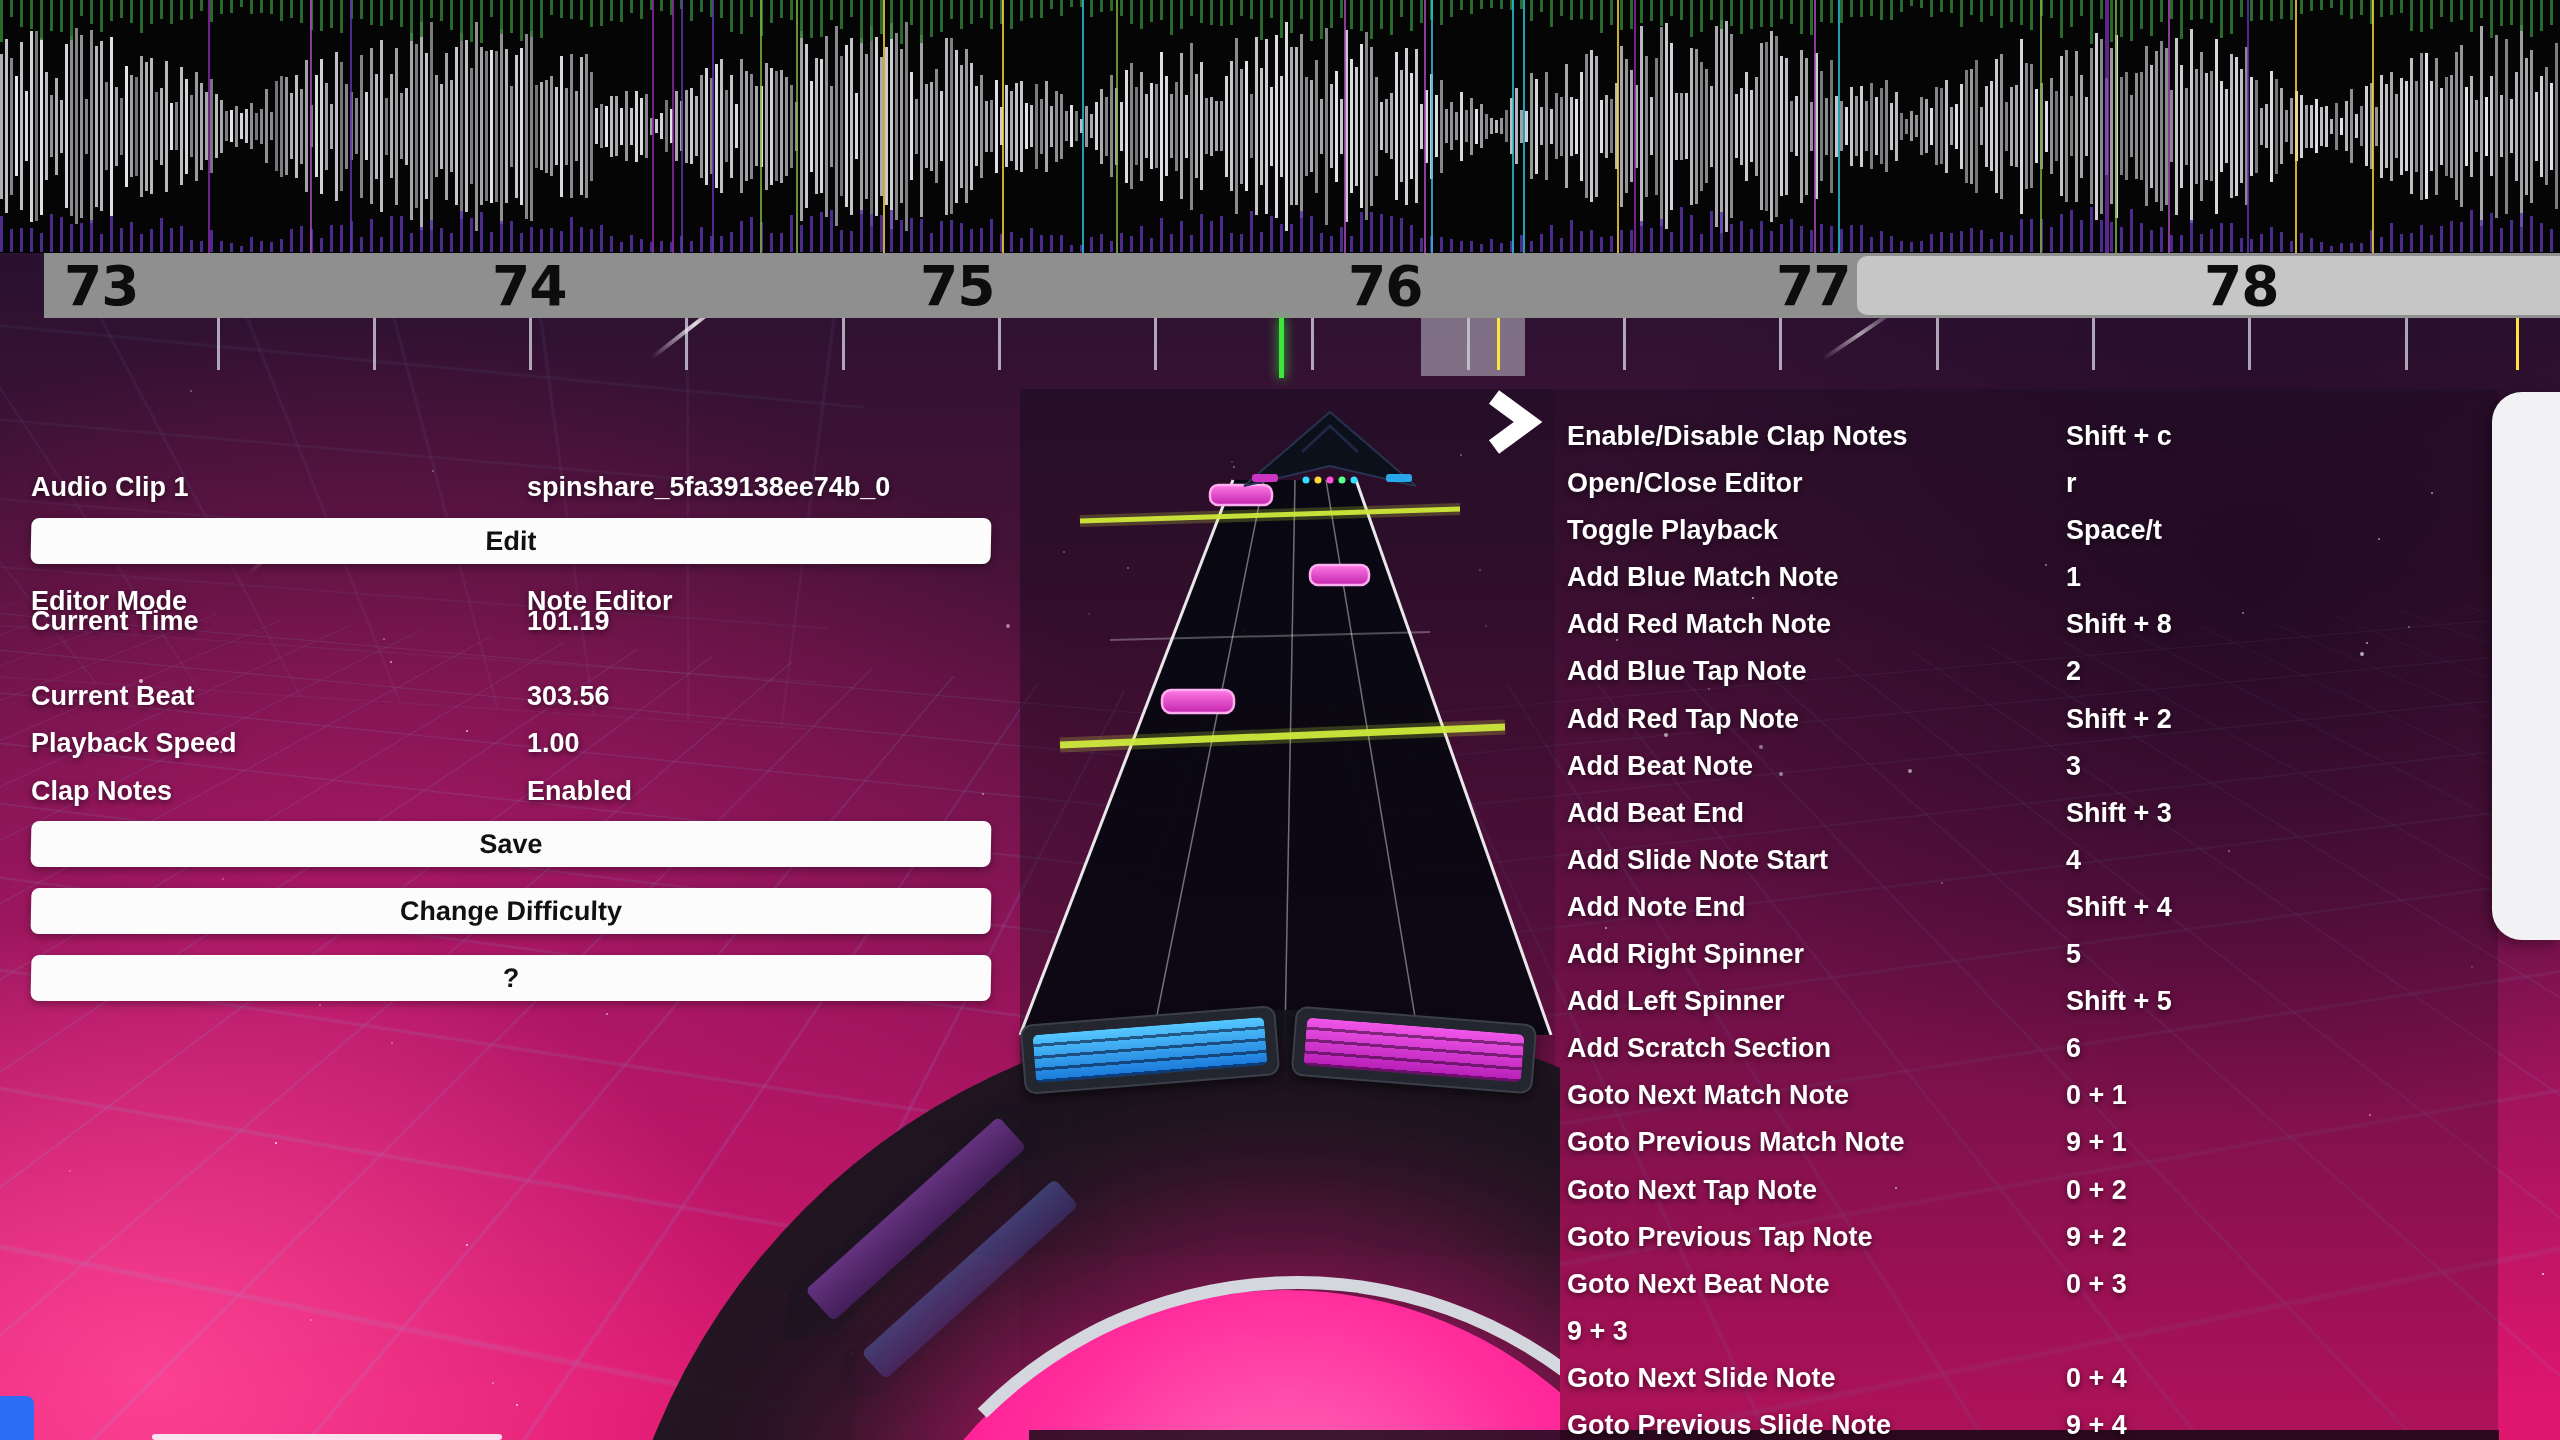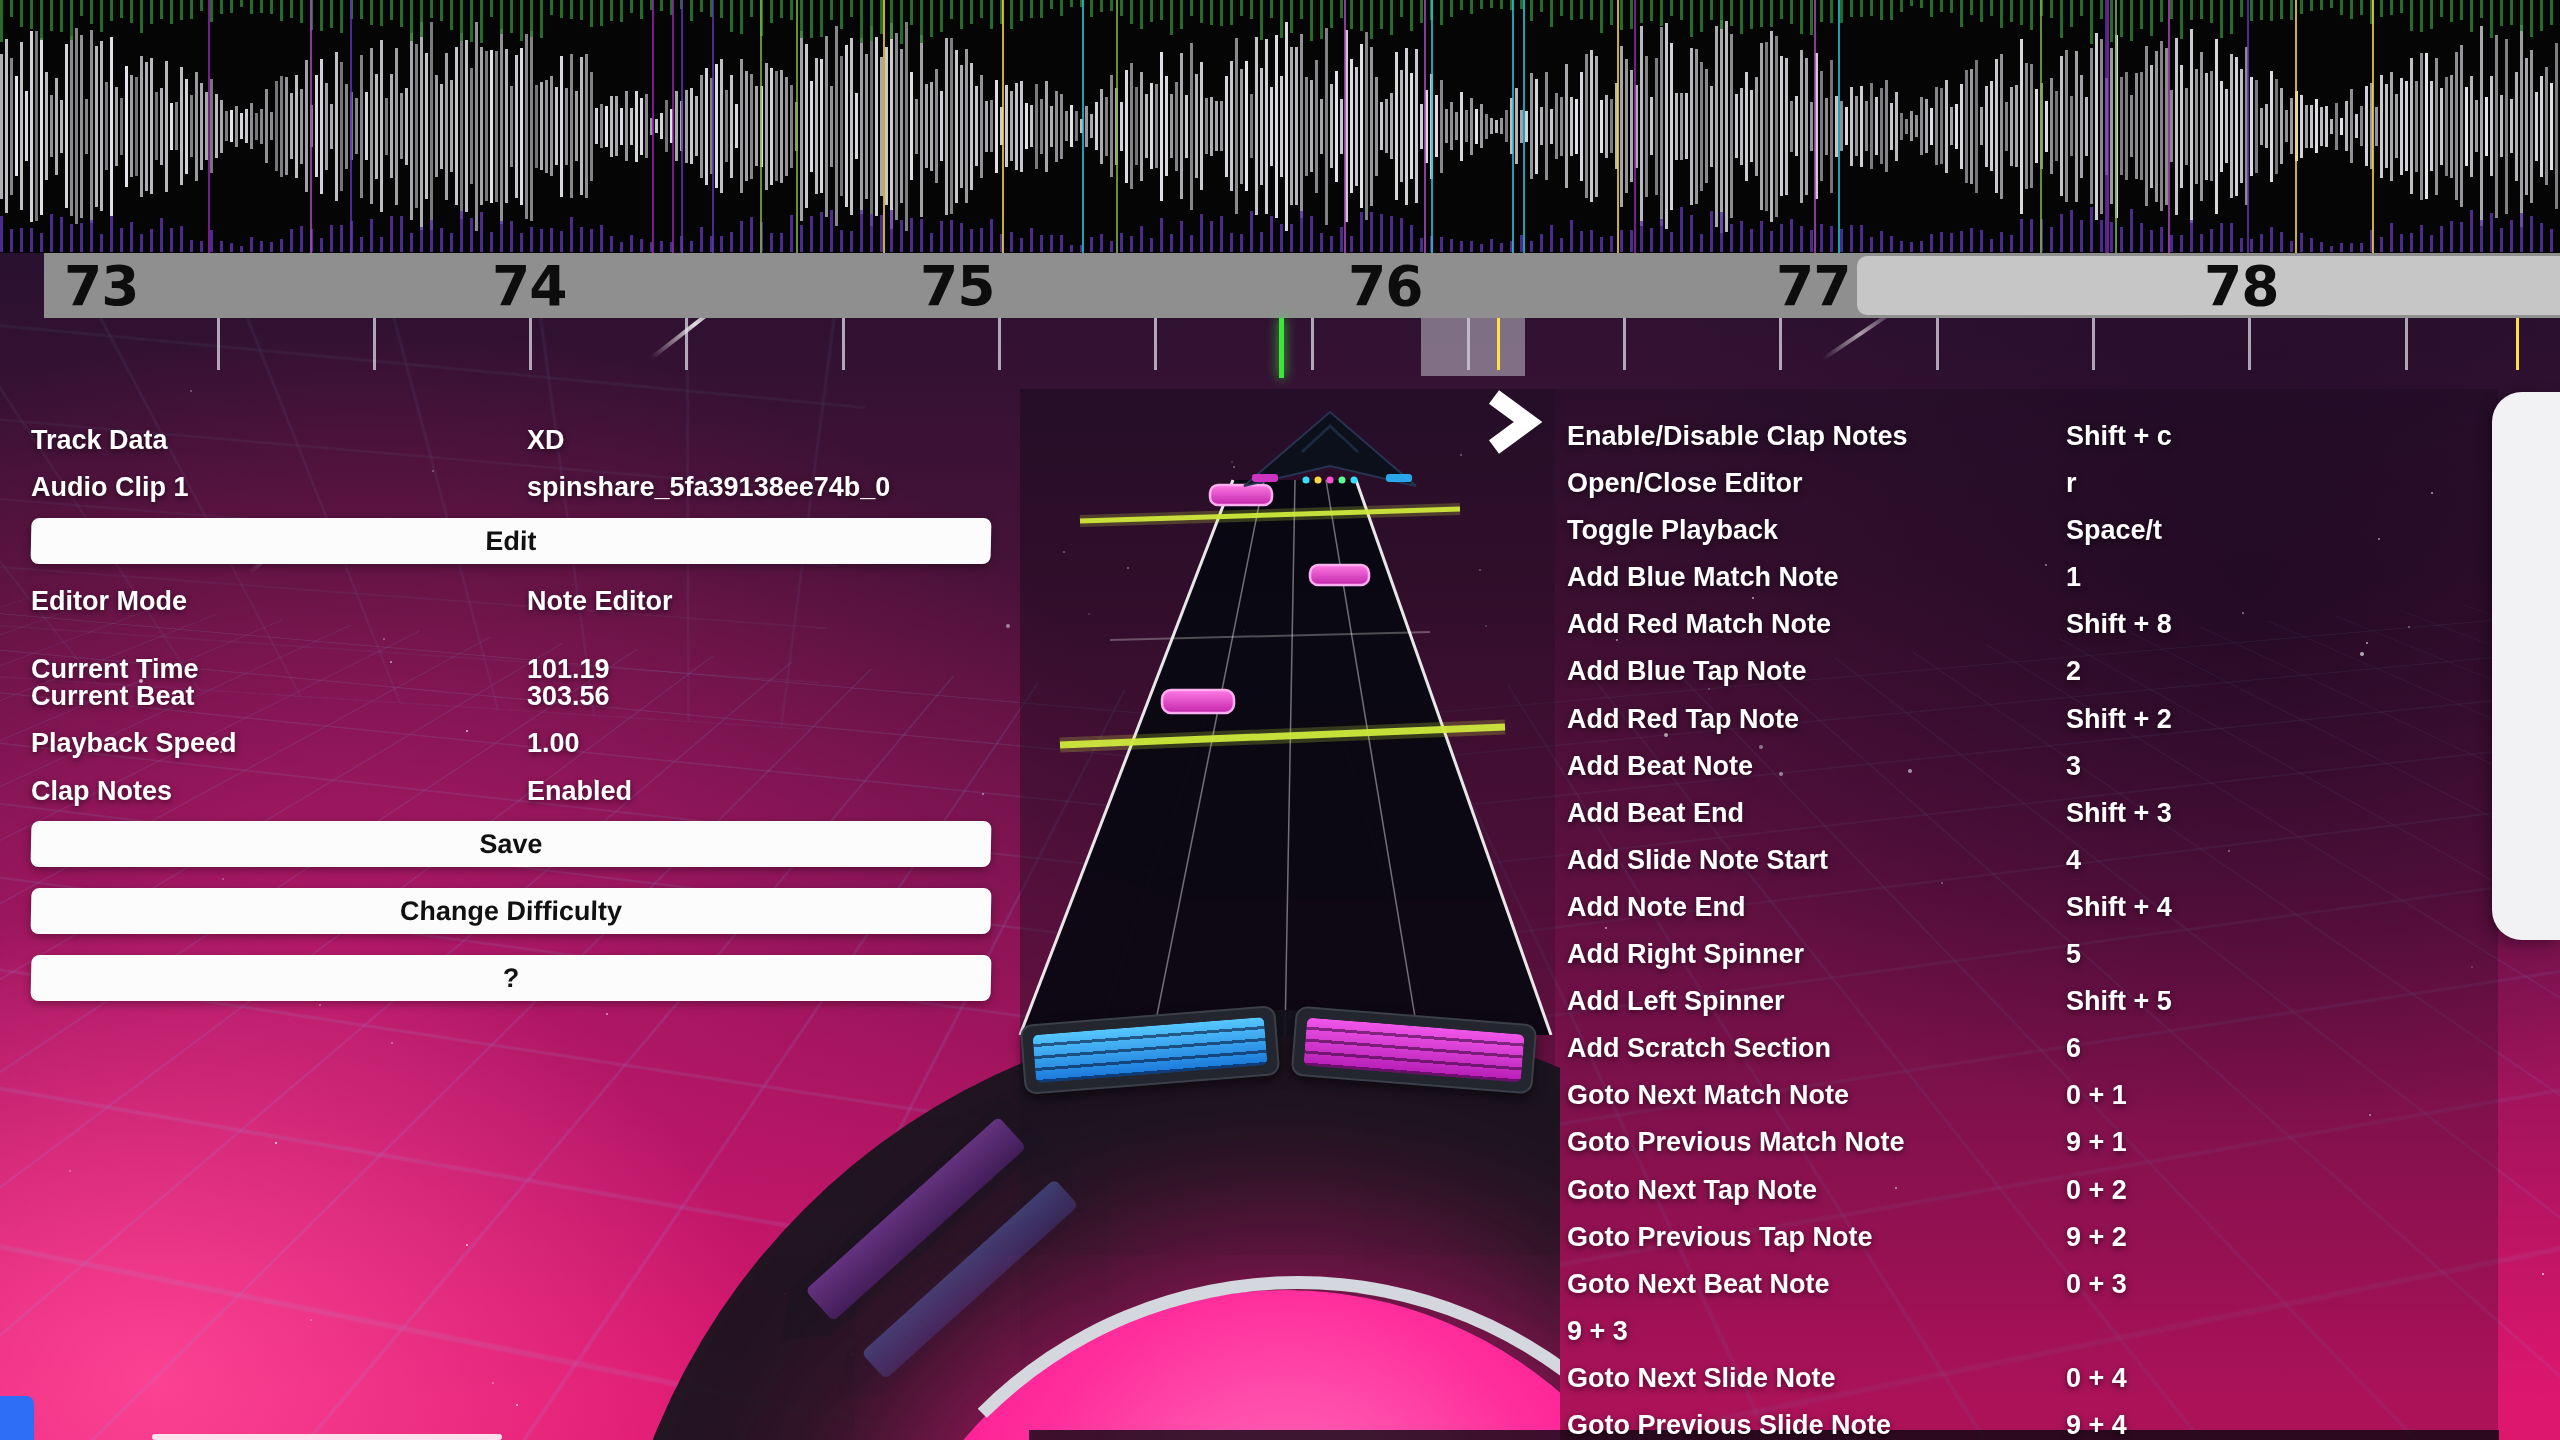--- a/index.html
+++ b/index.html
@@ -1342,34 +1342,30 @@
       <i style="left:2092px"></i>
       <i style="left:2248px"></i>
       <i style="left:2405px"></i>
     <div class="cursor-box"></div>
     <div class="playhead"></div>
     <div class="ytick y1"></div>
     <div class="ytick y2"></div>
   </div>
 
   <div class="left-panel">
-    <div class="lp-row" style="top:425px">
-      <span class="lbl">Track Data</span>
-      <span class="val">XD</span>
-    </div>
     <div class="lp-row" style="top:472px">
       <span class="lbl">Audio Clip 1</span>
       <span class="val">spinshare_5fa39138ee74b_0</span>
     </div>
     <div class="btn" style="top:518px">Edit</div>
     <div class="lp-row" style="top:586px">
       <span class="lbl">Editor Mode</span>
       <span class="val">Note Editor</span>
     </div>
-    <div class="lp-row" style="top:654px">
+    <div class="lp-row" style="top:606px">
       <span class="lbl">Current Time</span>
       <span class="val">101.19</span>
     </div>
     <div class="lp-row" style="top:681px">
       <span class="lbl">Current Beat</span>
       <span class="val">303.56</span>
     </div>
     <div class="lp-row" style="top:728px">
       <span class="lbl">Playback Speed</span>
       <span class="val">1.00</span>

